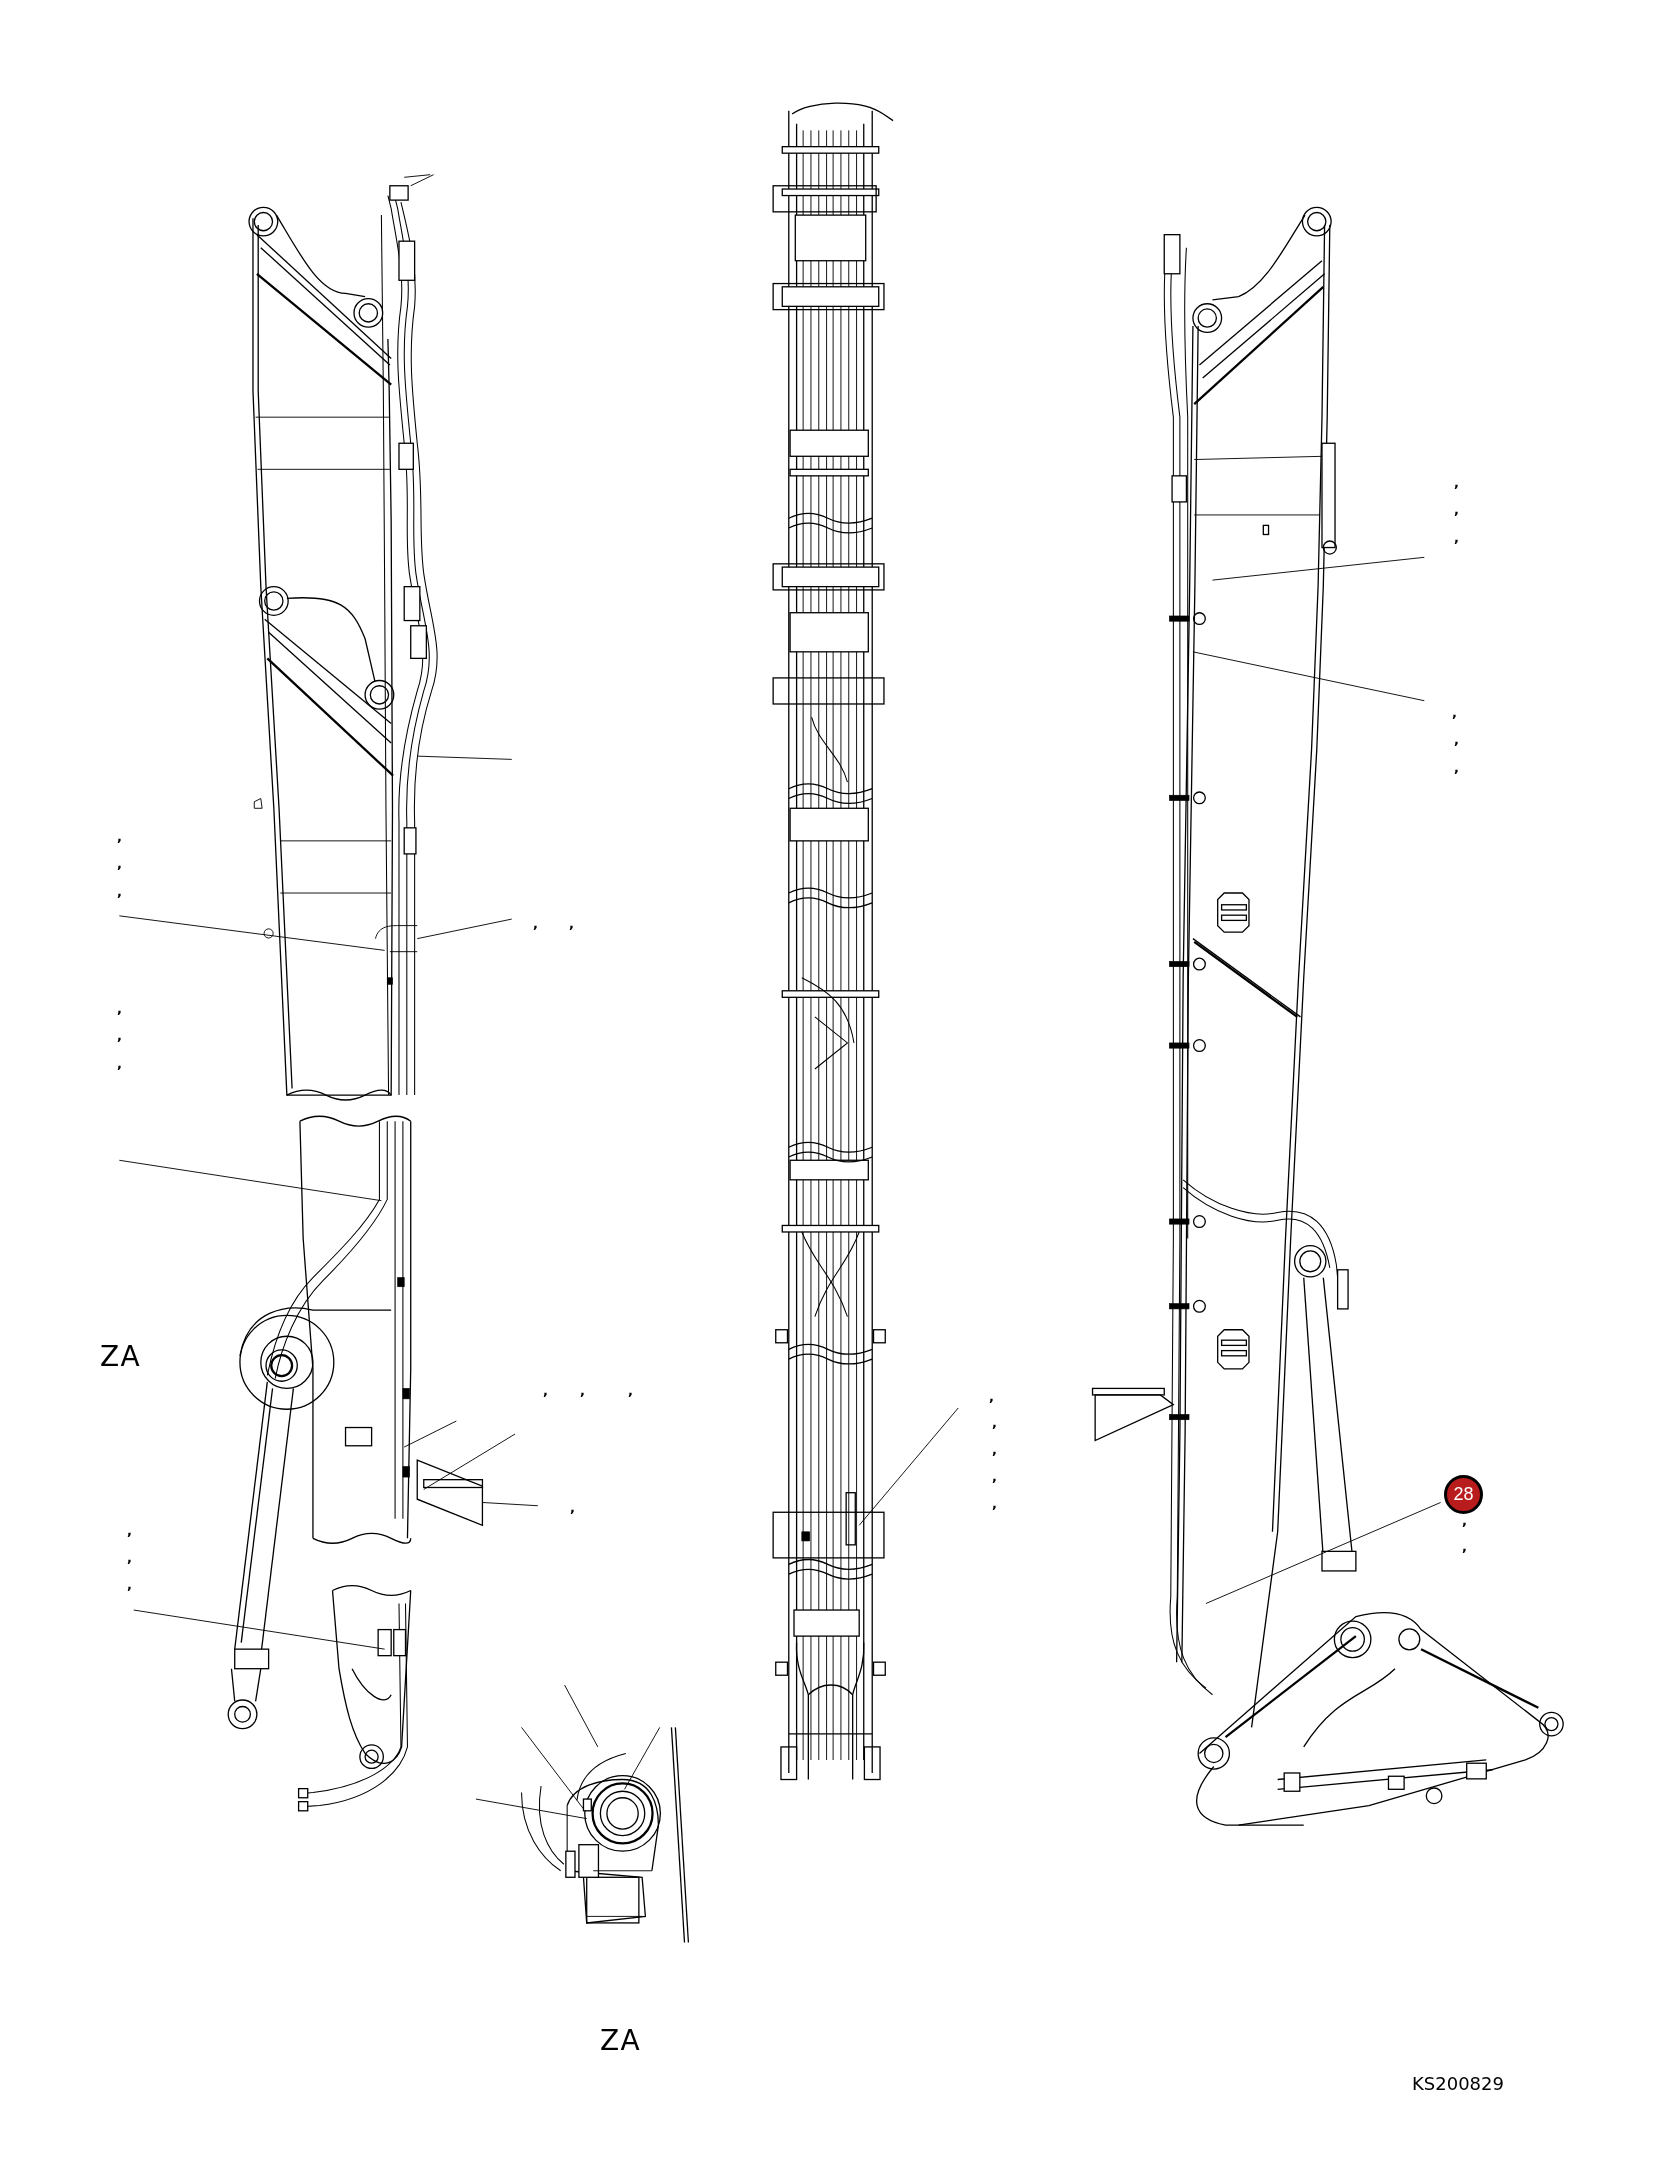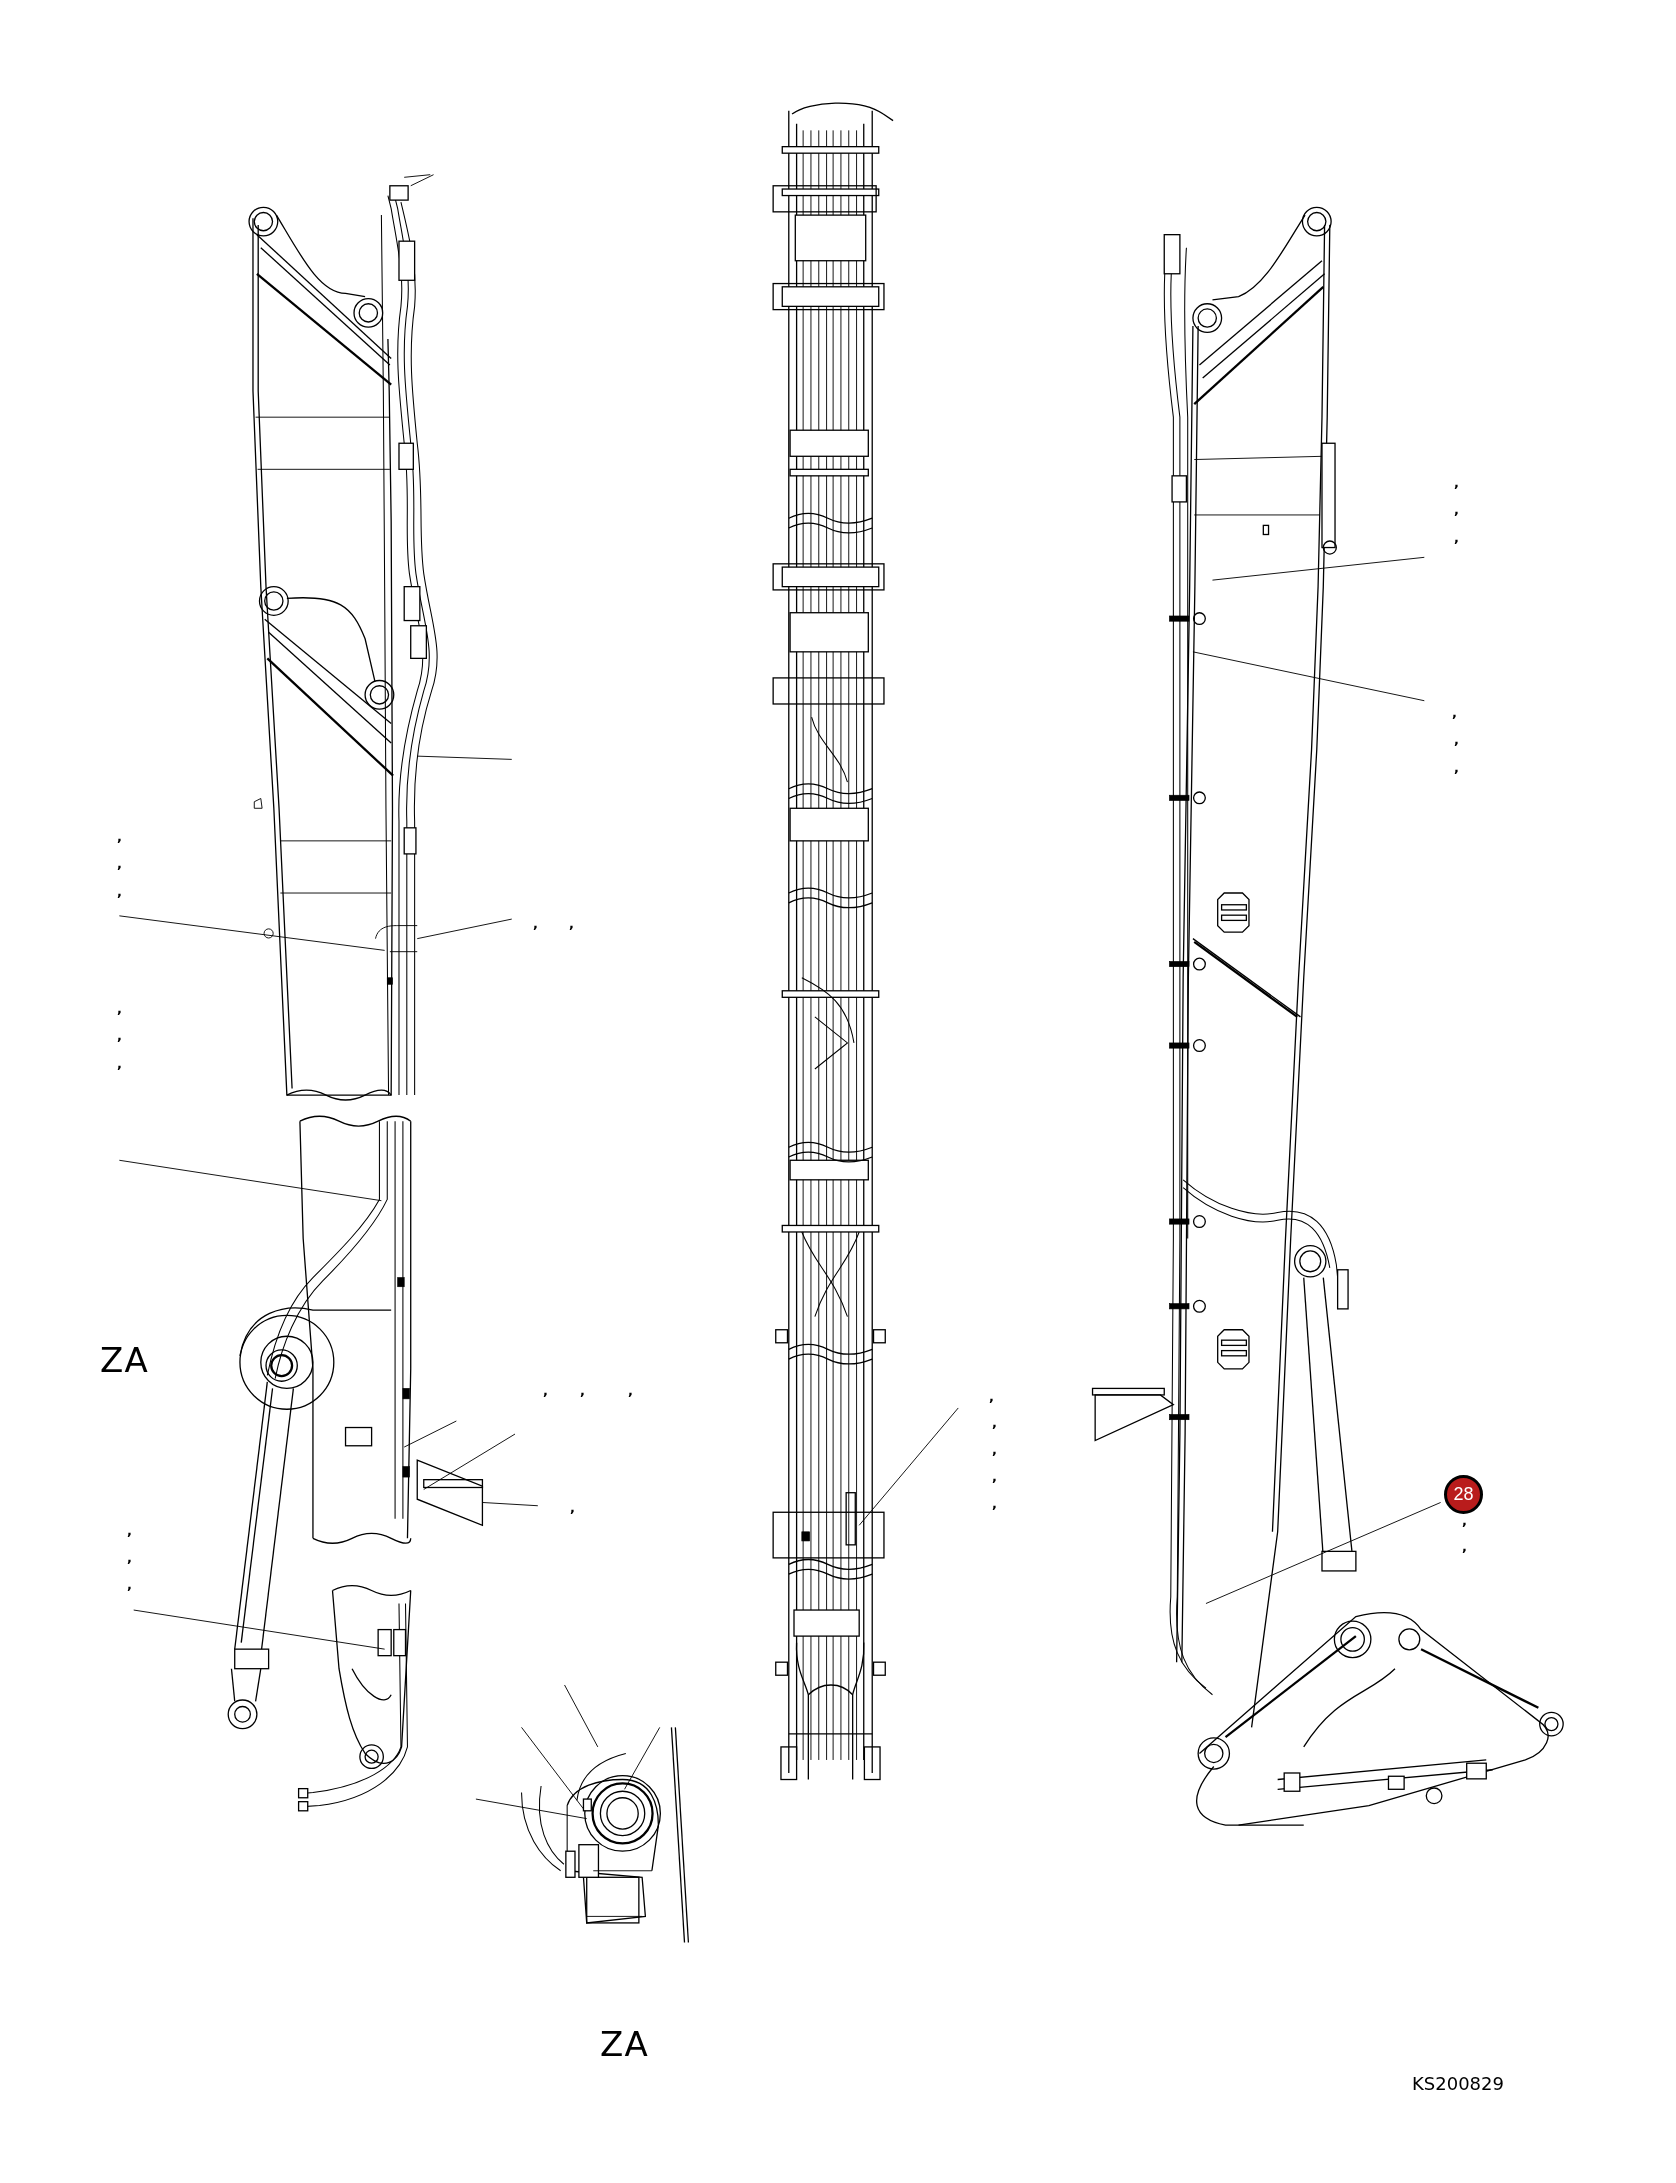--- a/index.html
+++ b/index.html
@@ -6,21 +6,21 @@
   body { width:1676px; height:2183px; position:relative; overflow:hidden; font-family:"Liberation Sans", sans-serif; }
   #sheet { position:absolute; left:0; top:0; width:1676px; height:2183px; }
   svg#drawing { position:absolute; left:0; top:0; }
   .ln { fill:none; stroke:#000; stroke-width:2; }
   .thin { fill:none; stroke:#000; stroke-width:1.4; }
   .thick { fill:none; stroke:#000; stroke-width:3.5; }
   .hose { fill:none; stroke:#000; stroke-width:1.6; }
   .fill { fill:#000; stroke:#000; }
   .wfill { fill:#fff; stroke:#000; stroke-width:2; }
   .comma { position:absolute; font-family:"DejaVu Sans", sans-serif; font-weight:bold; font-size:13px; color:#000; line-height:1; }
-  .view-label { position:absolute; font-family:"DejaVu Sans", sans-serif; font-size:34px; color:#000; letter-spacing:1.3px; line-height:1; }
+  .view-label { position:absolute; font-family:"DejaVu Sans", sans-serif; font-size:28px; color:#000; letter-spacing:1.3px; line-height:1; }
   .ref-code { position:absolute; font-family:"DejaVu Sans", sans-serif; font-size:18px; color:#000; line-height:1; }
   .callout-badge { position:absolute; width:39px; height:39px; border-radius:50%; background:#b91c1c; border:3.3px solid #000; color:#fff; font-family:"Liberation Sans", sans-serif; font-size:18px; display:flex; align-items:center; justify-content:center; box-sizing:border-box; cursor:pointer; }
   .arrow-icon { position:absolute; width:0; height:0; }
 </style>
 </head>
 <body>
 
 <div id="sheet">
 
 <svg id="drawing" width="1676" height="2183" viewBox="0 0 2571 3349">

